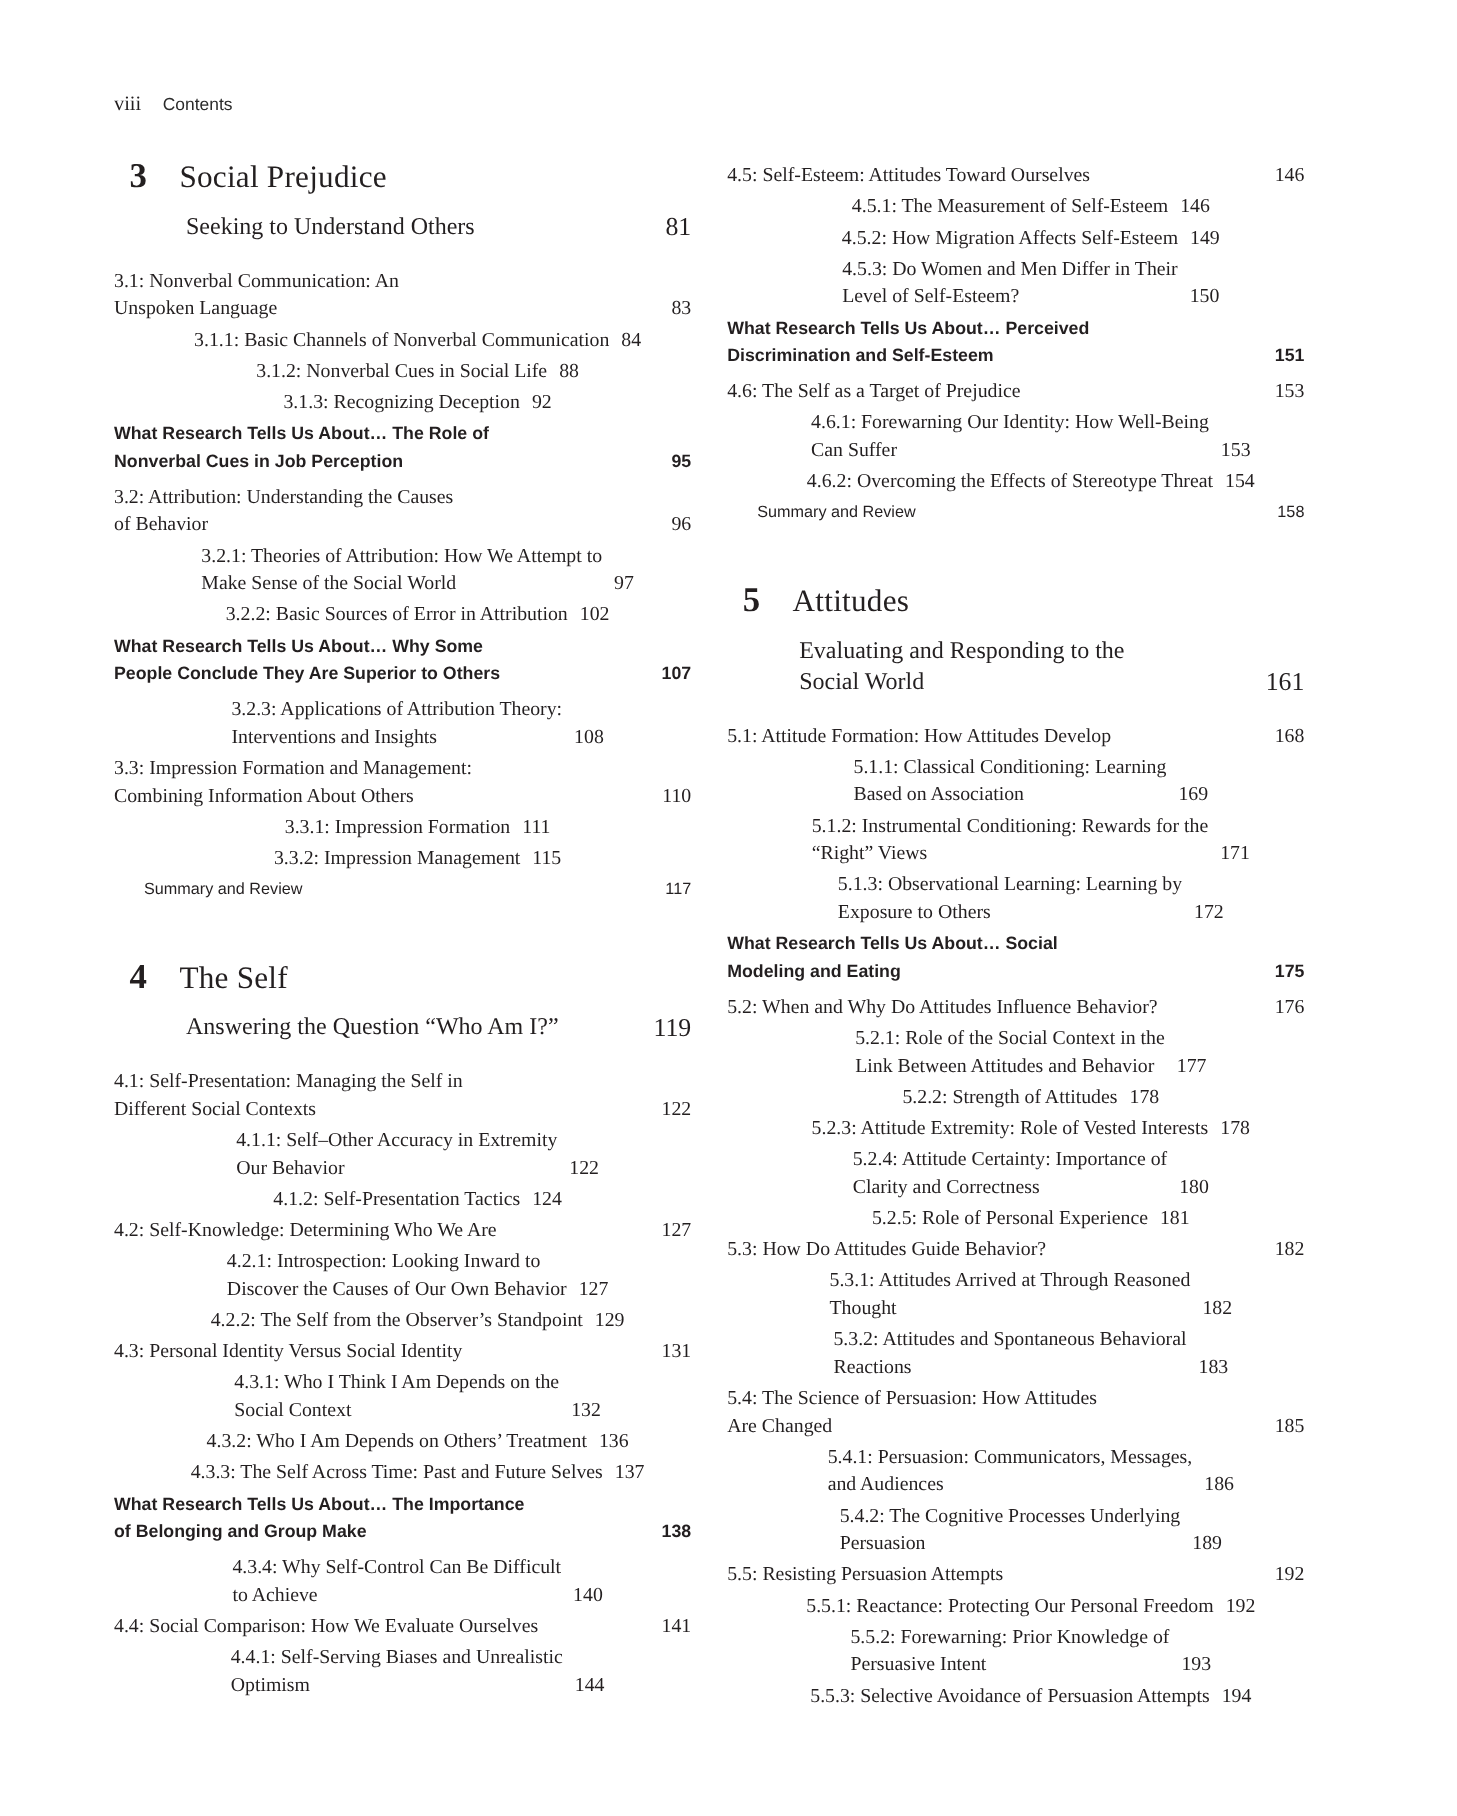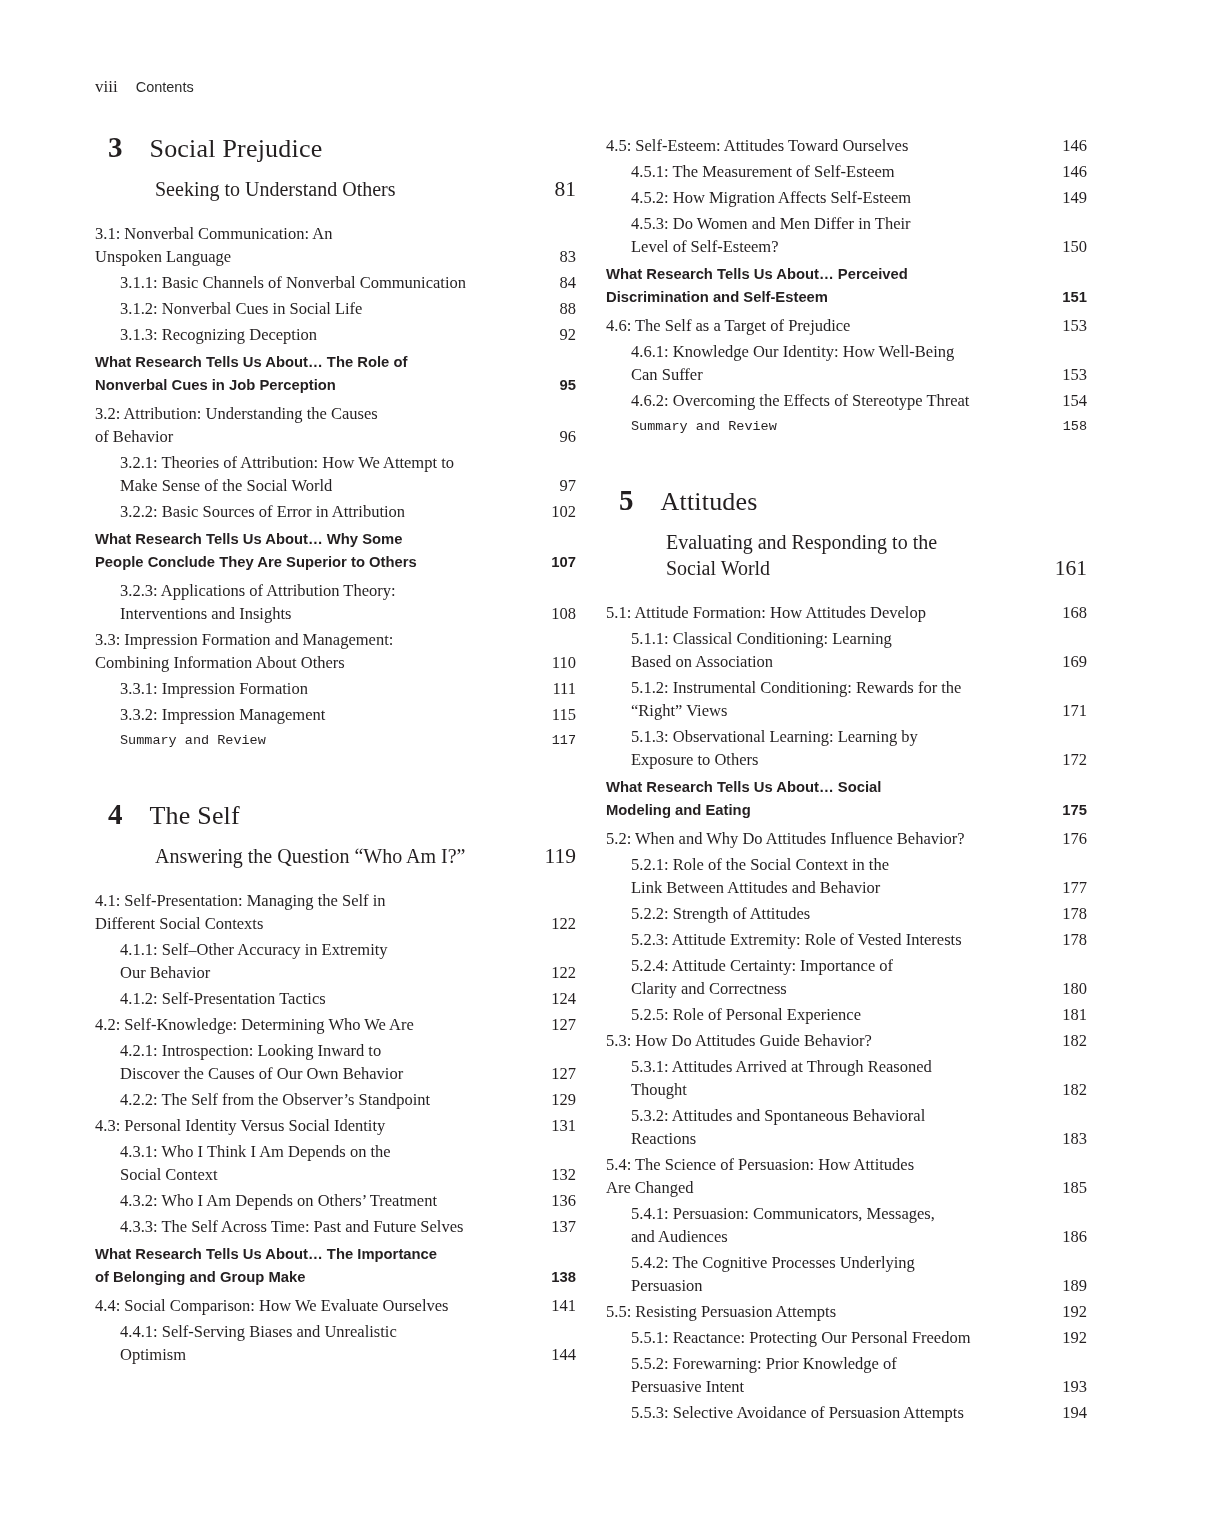--- a/index.html
+++ b/index.html
@@ -32,29 +32,29 @@
   
   .entry {
     display: flex;
     justify-content: space-between;
     align-items: flex-end;
     font-size: 16.5px;
     line-height: 23px;
     margin: 3px 0;
   }
   .entry .pg { padding-left: 10px; white-space: nowrap; }
-  .entry.l2 { padding-left: 25px; }
+  .entry.l2 { padding-left: 25px; justify-content: center; }
   .entry.feature {
     font-family: "Liberation Sans", "DejaVu Sans", sans-serif;
     font-weight: 700;
     font-size: 14.8px;
     margin: 5px 0;
   }
   .entry.summary {
-    font-family: Liberation Mono, monospace;
+    font-family: Liberation Sans, sans-serif;
     font-size: 13.5px;
     padding-left: 25px;
     align-items: flex-end;
   }
 
   
   .chapter { margin: 46px 0 20px; }
   .col .chapter:first-child { margin-top: 0; }
   .chapter-head {
     display: flex;
@@ -264,20 +264,27 @@
           </div>
           <div class="pg">137</div>
         </div>
         <div class="entry feature">
           <div class="lines">
             <div class="line">What Research Tells Us About… The Importance</div>
             <div class="line">of Belonging and Group Make</div>
           </div>
           <div class="pg">138</div>
         </div>
+        <div class="entry l2">
+          <div class="lines">
+            <div class="line">4.3.4: Why Self-Control Can Be Difficult</div>
+            <div class="line">to Achieve</div>
+          </div>
+          <div class="pg">140</div>
+        </div>
         <div class="entry l1">
           <div class="lines">
             <div class="line">4.4: Social Comparison: How We Evaluate Ourselves</div>
           </div>
           <div class="pg">141</div>
         </div>
         <div class="entry l2">
           <div class="lines">
             <div class="line">4.4.1: Self-Serving Biases and Unrealistic</div>
             <div class="line">Optimism</div>
@@ -319,21 +326,21 @@
           <div class="pg">151</div>
         </div>
         <div class="entry l1">
           <div class="lines">
             <div class="line">4.6: The Self as a Target of Prejudice</div>
           </div>
           <div class="pg">153</div>
         </div>
         <div class="entry l2">
           <div class="lines">
-            <div class="line">4.6.1: Knowledge Our Identity: How Well-Being</div>
+            <div class="line">4.6.1: Forewarning Our Identity: How Well-Being</div>
             <div class="line">Can Suffer</div>
           </div>
           <div class="pg">153</div>
         </div>
         <div class="entry l2">
           <div class="lines">
             <div class="line">4.6.2: Overcoming the Effects of Stereotype Threat</div>
           </div>
           <div class="pg">154</div>
         </div>

